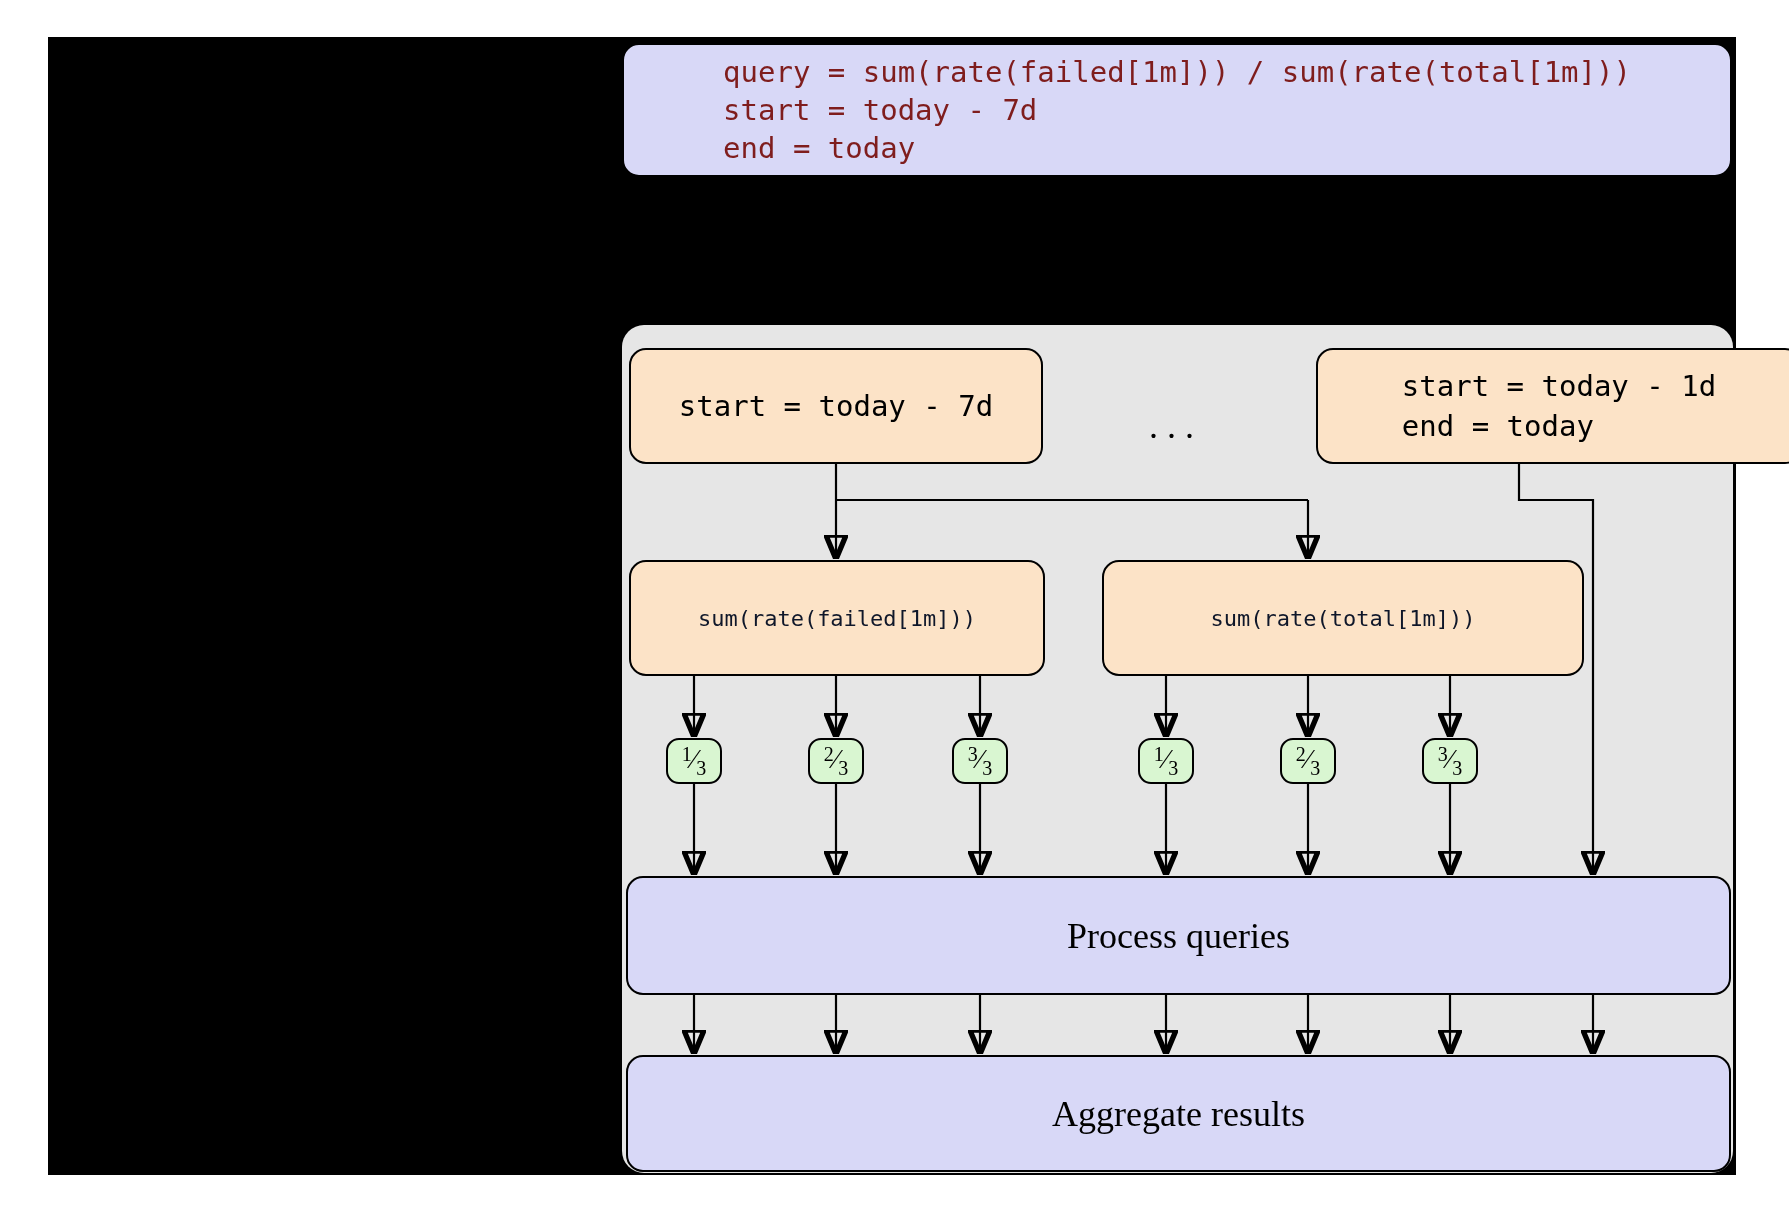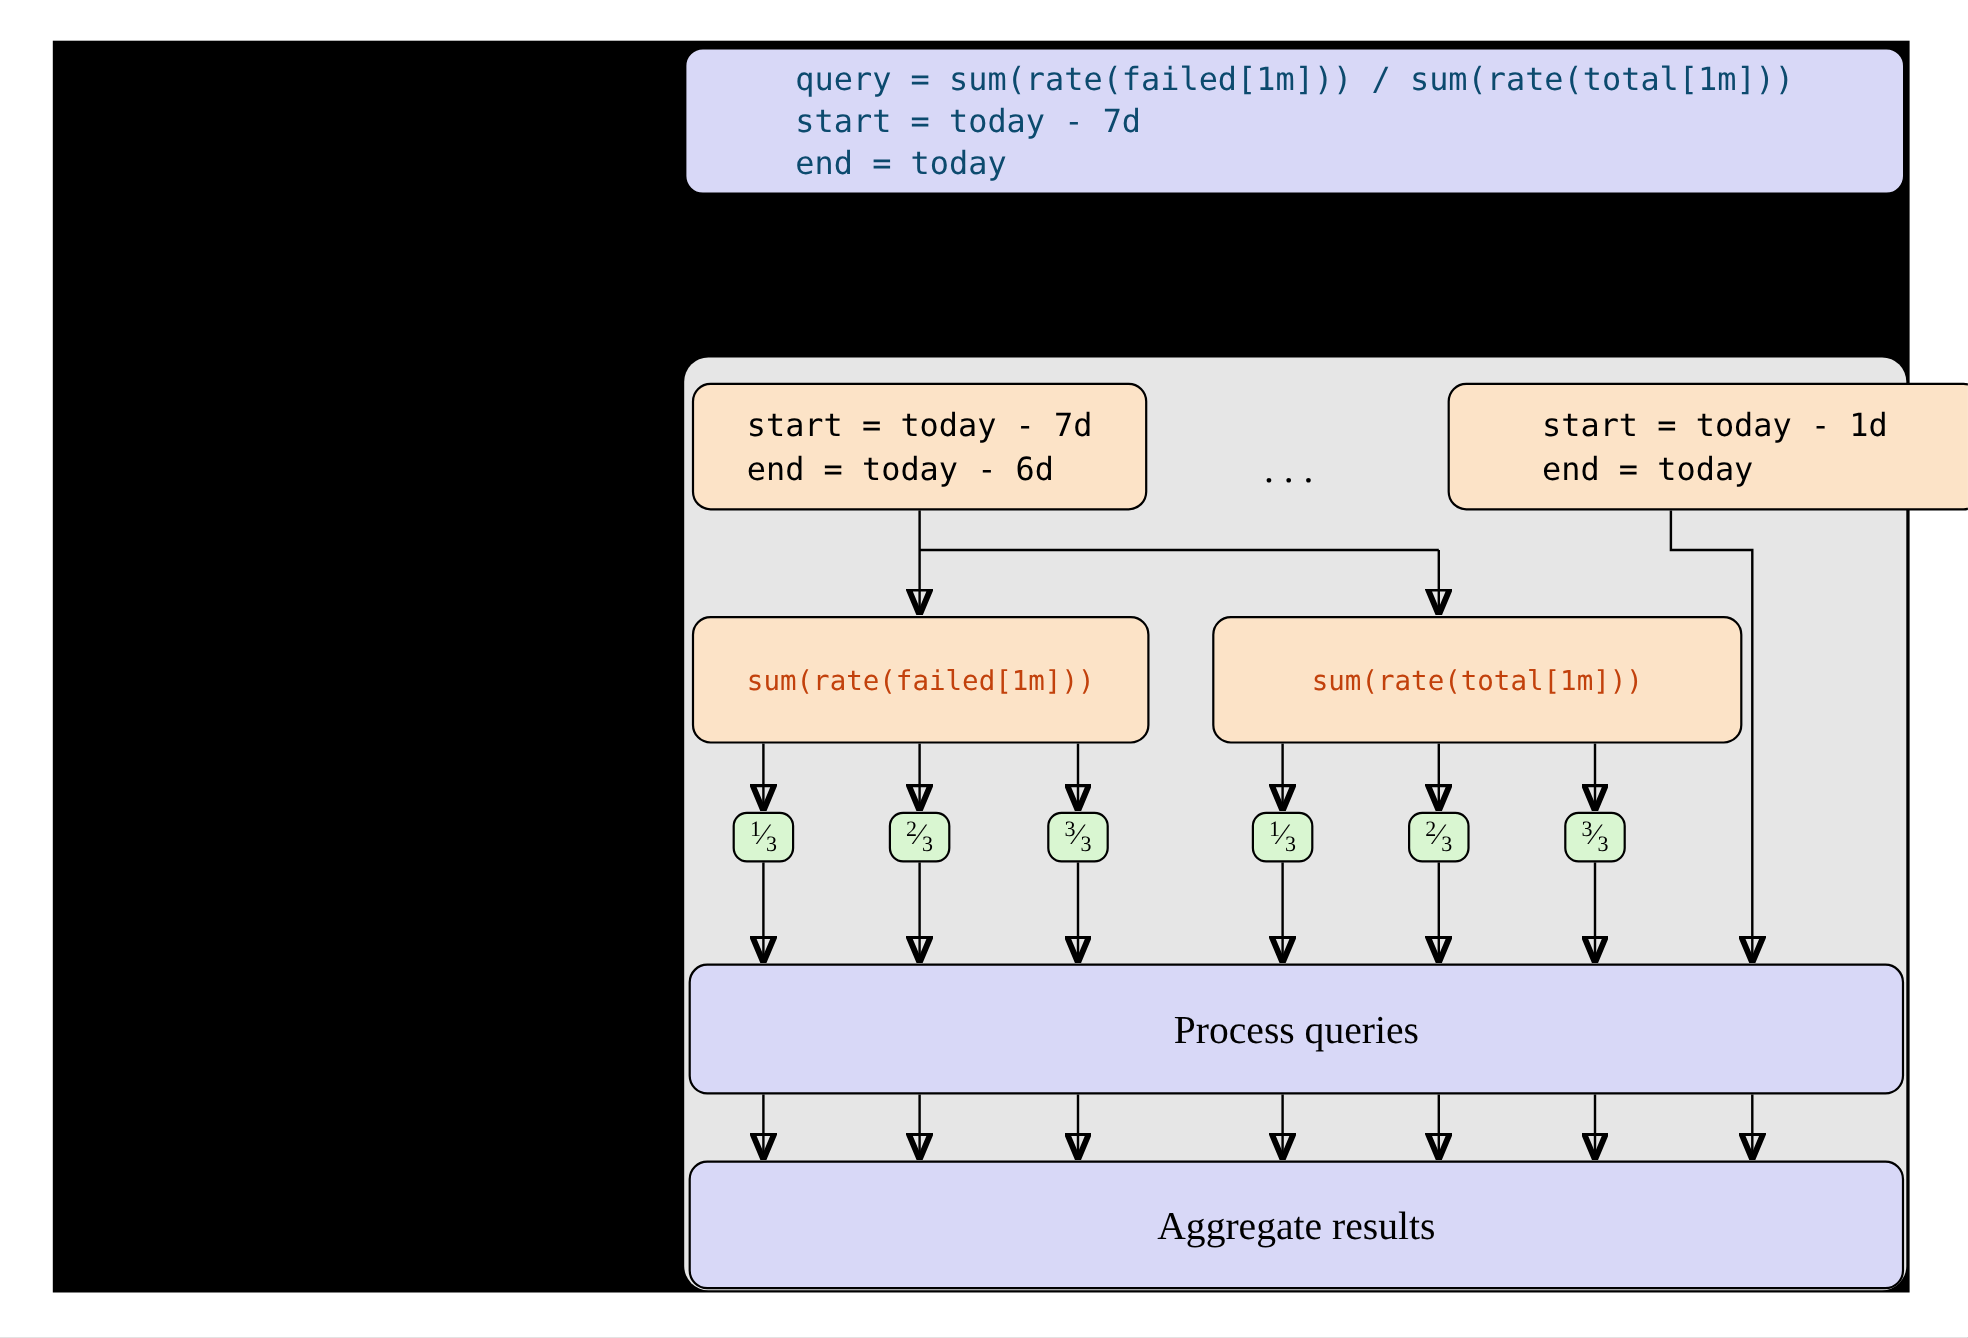--- a/index.html
+++ b/index.html
@@ -43,21 +43,21 @@
   .green-fill { background: #d9f6d1; }
 
   .codebox {
     left: 622px; top: 43px;
     width: 1110px; height: 134px;
   }
   .codeblock {
     text-align: left;
     font-size: 29px;
     line-height: 38px;
-    color: #0c4a6e;
+    color: #7f1d1d;
     white-space: pre;
   }
 
   .split-first { left: 629px; top: 348px; width: 414px; height: 116px; }
   .split-last  { left: 1316px; top: 348px; width: 486px; height: 116px; }
   .twolines {
     text-align: left;
     font-size: 29px;
     line-height: 40px;
     color: #000000;
@@ -69,21 +69,21 @@
     width: 120px; height: 52px;
     display: flex; align-items: center; justify-content: center;
     font-family: "Liberation Serif", serif;
     font-size: 36px;
     letter-spacing: 9px;
     color: #000000;
   }
 
   .subq-failed { left: 629px;  top: 560px; width: 416px; height: 116px; }
   .subq-total  { left: 1102px; top: 560px; width: 482px; height: 116px; }
-  .subq-label  { font-size: 25px; color: #c2410c; white-space: pre; }
+  .subq-label  { font-size: 22px; color: #0f172a; white-space: pre; }
 
   .shard {
     width: 56px; height: 46px;
     border-radius: 13px;
     border-width: 2.2px;
     top: 738px;
   }
   .shard-1 { left: 666px; }
   .shard-2 { left: 808px; }
   .shard-3 { left: 952px; }
@@ -130,21 +130,21 @@
 <div class="stage">
 
   <div class="abs slide-bg"></div>
   <div class="abs panel"></div>
 
   <div class="abs node code-fill codebox">
     <div class="codeblock"><div>query = sum(rate(failed[1m])) / sum(rate(total[1m]))</div><div>start = today - 7d</div><div>end = today</div></div>
   </div>
 
   <div class="abs node peach-fill split-first">
-    <div class="twolines"><div>start = today - 7d</div><div>end = today - 6d</div></div>
+    <div class="twolines"><div>start = today - 7d</div></div>
   </div>
 
   <div class="abs ellipsis">...</div>
 
   <div class="abs node peach-fill split-last">
     <div class="twolines"><div>start = today - 1d</div><div>end = today</div></div>
   </div>
 
   <div class="abs node peach-fill subq-failed">
     <div class="subq-label">sum(rate(failed[1m]))</div>

